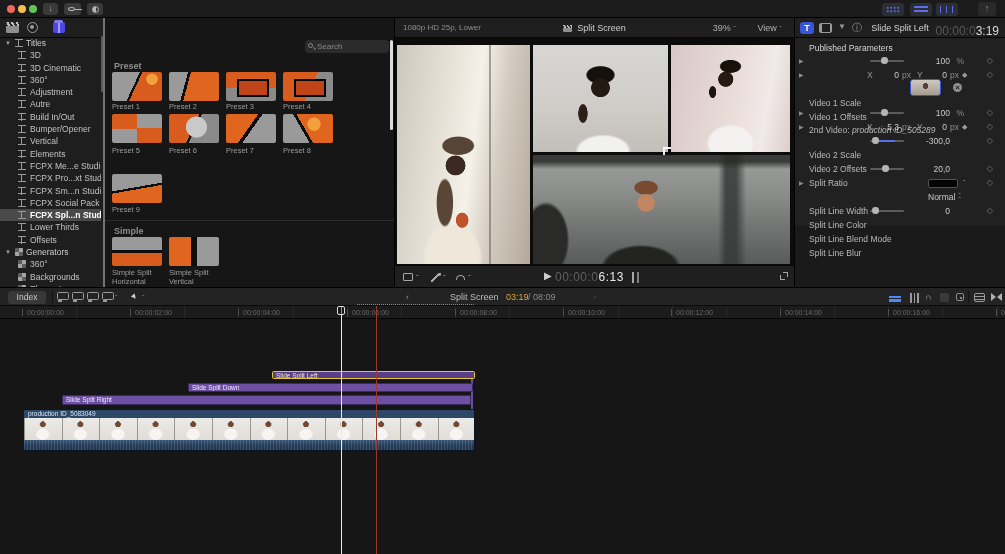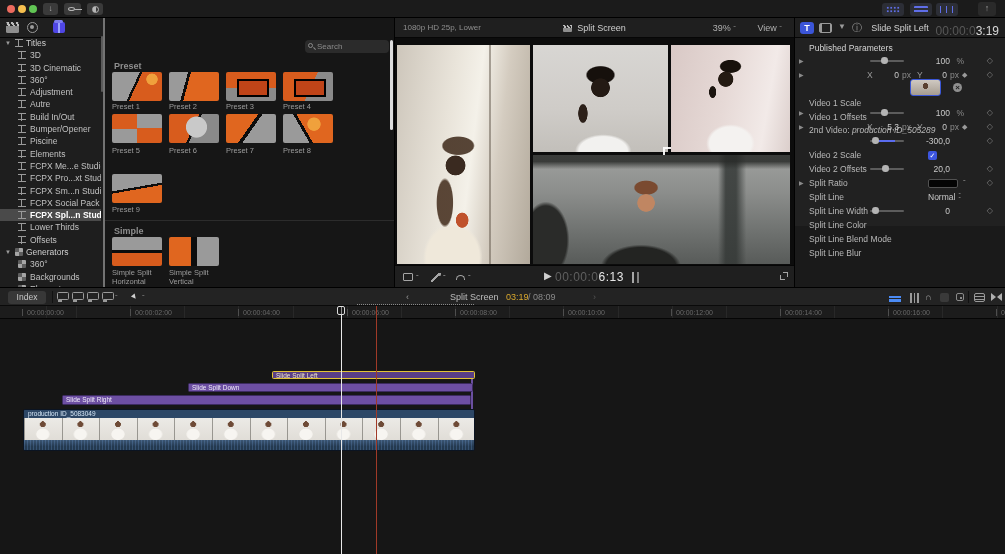--- a/index.html
+++ b/index.html
@@ -269,21 +269,21 @@
         <span class="sbi t"></span>
         <span>Titles</span>
       </div>
       <div class="sbr child"><span class="sbi t"></span><span>3D</span></div>
       <div class="sbr child"><span class="sbi t"></span><span>3D Cinematic</span></div>
       <div class="sbr child"><span class="sbi t"></span><span>360°</span></div>
       <div class="sbr child"><span class="sbi t"></span><span>Adjustment</span></div>
       <div class="sbr child"><span class="sbi t"></span><span>Autre</span></div>
       <div class="sbr child"><span class="sbi t"></span><span>Build In/Out</span></div>
       <div class="sbr child"><span class="sbi t"></span><span>Bumper/Opener</span></div>
-      <div class="sbr child"><span class="sbi t"></span><span>Piscine</span></div>
+      <div class="sbr child"><span class="sbi t"></span><span>Vertical</span></div>
       <div class="sbr child"><span class="sbi t"></span><span>Elements</span></div>
       <div class="sbr child"><span class="sbi t"></span><span>FCPX Me...e Studio</span></div>
       <div class="sbr child"><span class="sbi t"></span><span>FCPX Pro...xt Studio</span></div>
       <div class="sbr child"><span class="sbi t"></span><span>FCPX Sm...n Studio</span></div>
       <div class="sbr child"><span class="sbi t"></span><span>FCPX Social Pack</span></div>
       <div class="sbr child sel"><span class="sbi t"></span><span>FCPX Spl...n Studio</span></div>
       <div class="sbr child"><span class="sbi t"></span><span>Lower Thirds</span></div>
       <div class="sbr child"><span class="sbi t"></span><span>Offsets</span></div>
       <div class="sbr parent">
         <span class="sb-disc">▼</span>
@@ -433,24 +433,20 @@
       <div class="irow" style="top:97px">
         <span class="lab">Split Ratio</span>
         <span class="slider">
             <span class="sfill"></span>
             <span class="knob" style="left:2px"></span>
           </span>
         <span class="val">-300,0</span>
         <span class="kf">◇</span>
       </div>
 
-      <div class="irow" style="top:111px">
-        <span class="lab">Split Line</span>
-        <span class="checkbox">✓</span>
-      </div>
 
       <div class="irow" style="top:125px">
         <span class="lab">Split Line Width</span>
         <span class="slider">
             <span class="knob" style="left:12px"></span>
           </span>
         <span class="val">20,0</span>
         <span class="kf">◇</span>
       </div>
 

